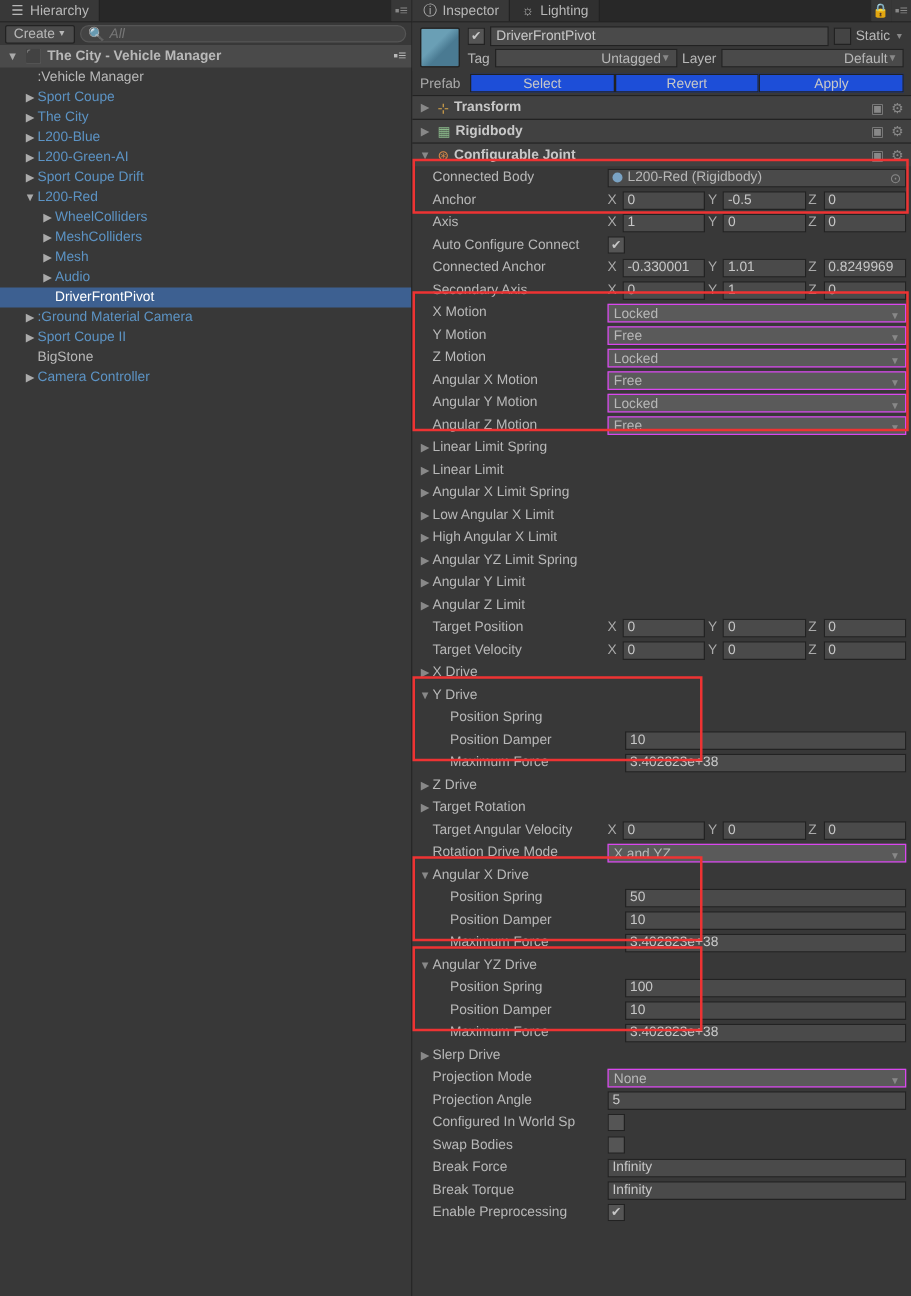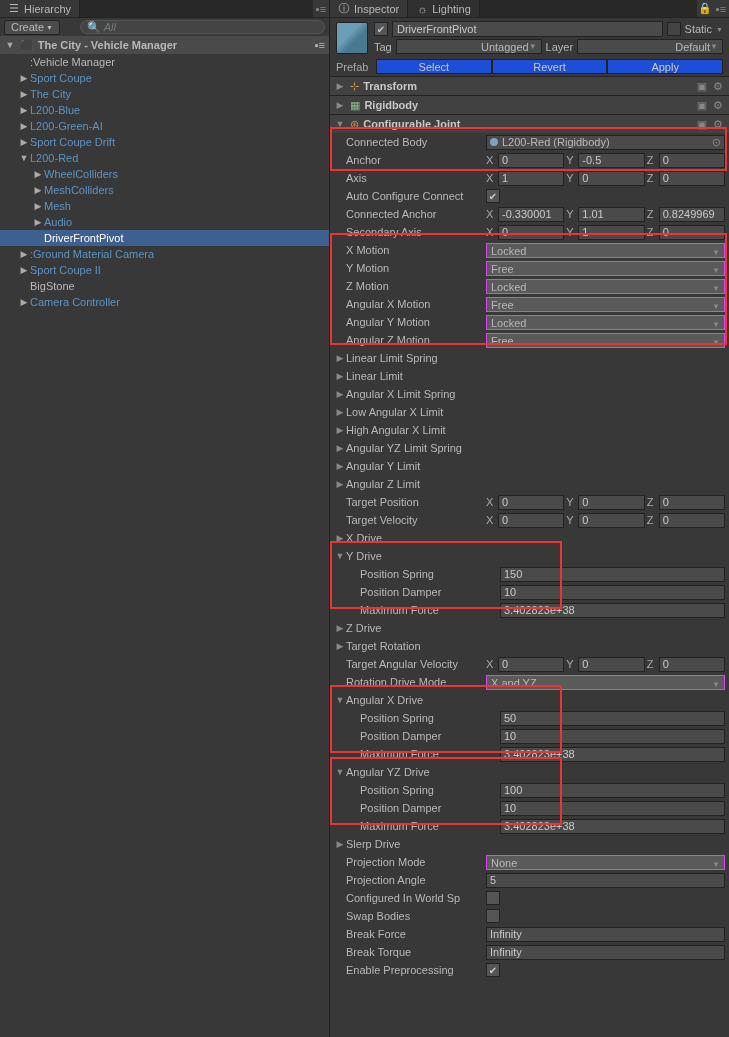--- a/index.html
+++ b/index.html
@@ -6,21 +6,21 @@
 body{background:#383838;width:729px;height:1037px;display:flex;overflow:hidden}
 .panel{background:#383838;display:flex;flex-direction:column}
 .panel-left{width:330px;border-right:1px solid #222}
 .panel-right{flex:1}
 .tabs{display:flex;background:#282828;height:18px;align-items:stretch;border-bottom:1px solid #222}
 .tab{background:#383838;padding:2px 8px;display:flex;align-items:center;gap:4px;border-right:1px solid #222;color:#c8c8c8}
 .tab.inactive{background:#303030;color:#888}
 .tab-icon{width:12px;height:12px;display:inline-flex;align-items:center;justify-content:center}
 .tab-spacer{flex:1;background:#282828}
 .tab-popout{width:16px;display:flex;align-items:center;justify-content:center;background:#383838;color:#888}
-.toolbar{display:flex;align-items:center;padding:2px 4px;gap:20px;background:#383838;height:18px}
+.toolbar{display:flex;align-items:center;padding:2px 4px;gap:4px;background:#383838;height:18px}
 .btn{background:#4b4b4b;border:1px solid #222;padding:1px 6px;border-radius:2px;color:#c8c8c8;display:flex;align-items:center;gap:2px;height:15px}
 .search{flex:1;background:#444;border:1px solid #555;border-radius:8px;padding:0 6px;height:14px;display:flex;align-items:center;color:#888}
 .tree{overflow:auto;flex:1}
 .tree-row{display:flex;align-items:center;height:16px;padding-left:4px;cursor:pointer}
 .tree-row.sel{background:#3d6091}
 .foldout{width:12px;text-align:center;color:#aaa;font-size:9px}
 .tree-label{color:#b8b8b8}
 .tree-label.blue{color:#5c93c4}
 .scene-header{background:#4a4a4a;height:18px;display:flex;align-items:center;padding:0 4px;gap:4px;color:#c8c8c8;font-weight:bold}
 
@@ -450,21 +450,20 @@
         <span class="foldout">▶</span>
         <span>X Drive</span>
       </div>
 
     <div class="foldprop">
         <span class="foldout">▼</span>
         <span>Y Drive</span>
       </div>
     <div class="prop sub">
         <div class="prop-label">Position Spring</div>
-        <div class="txt">150</div>
       </div>
     <div class="prop sub">
         <div class="prop-label">Position Damper</div>
         <div class="txt">10</div>
       </div>
     <div class="prop sub">
         <div class="prop-label">Maximum Force</div>
         <div class="txt">3.402823e+38</div>
       </div>
 

